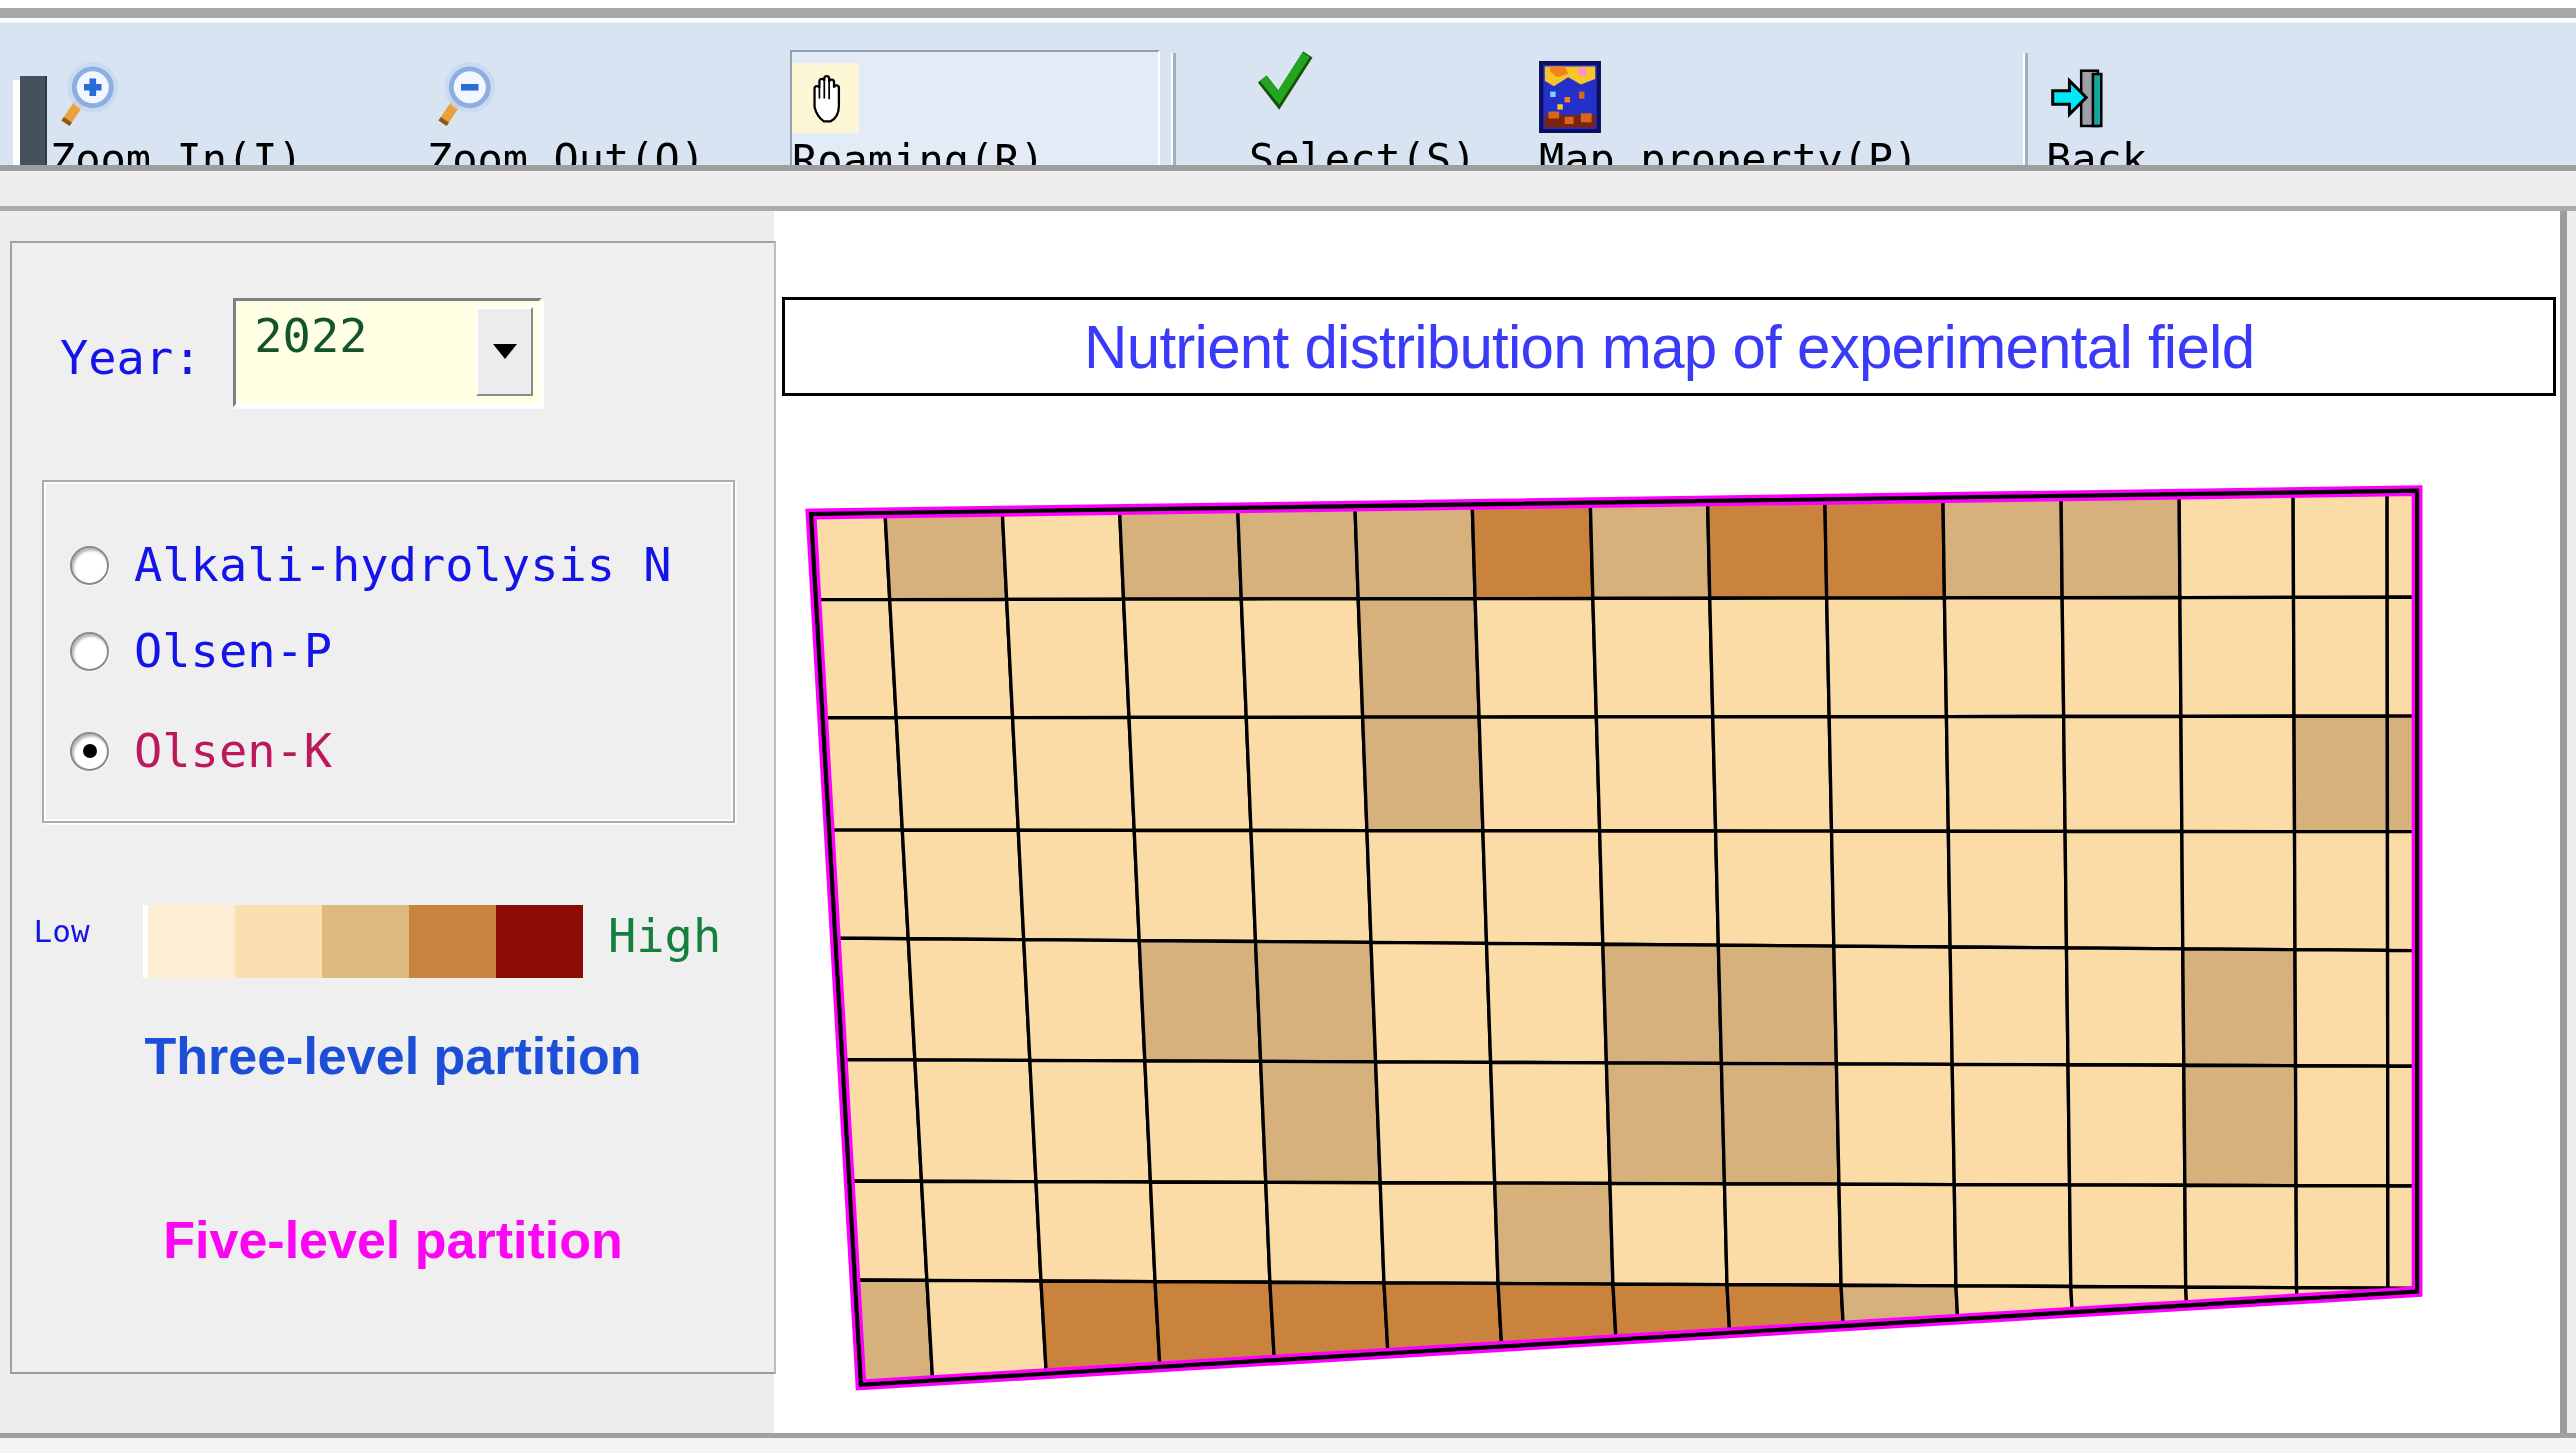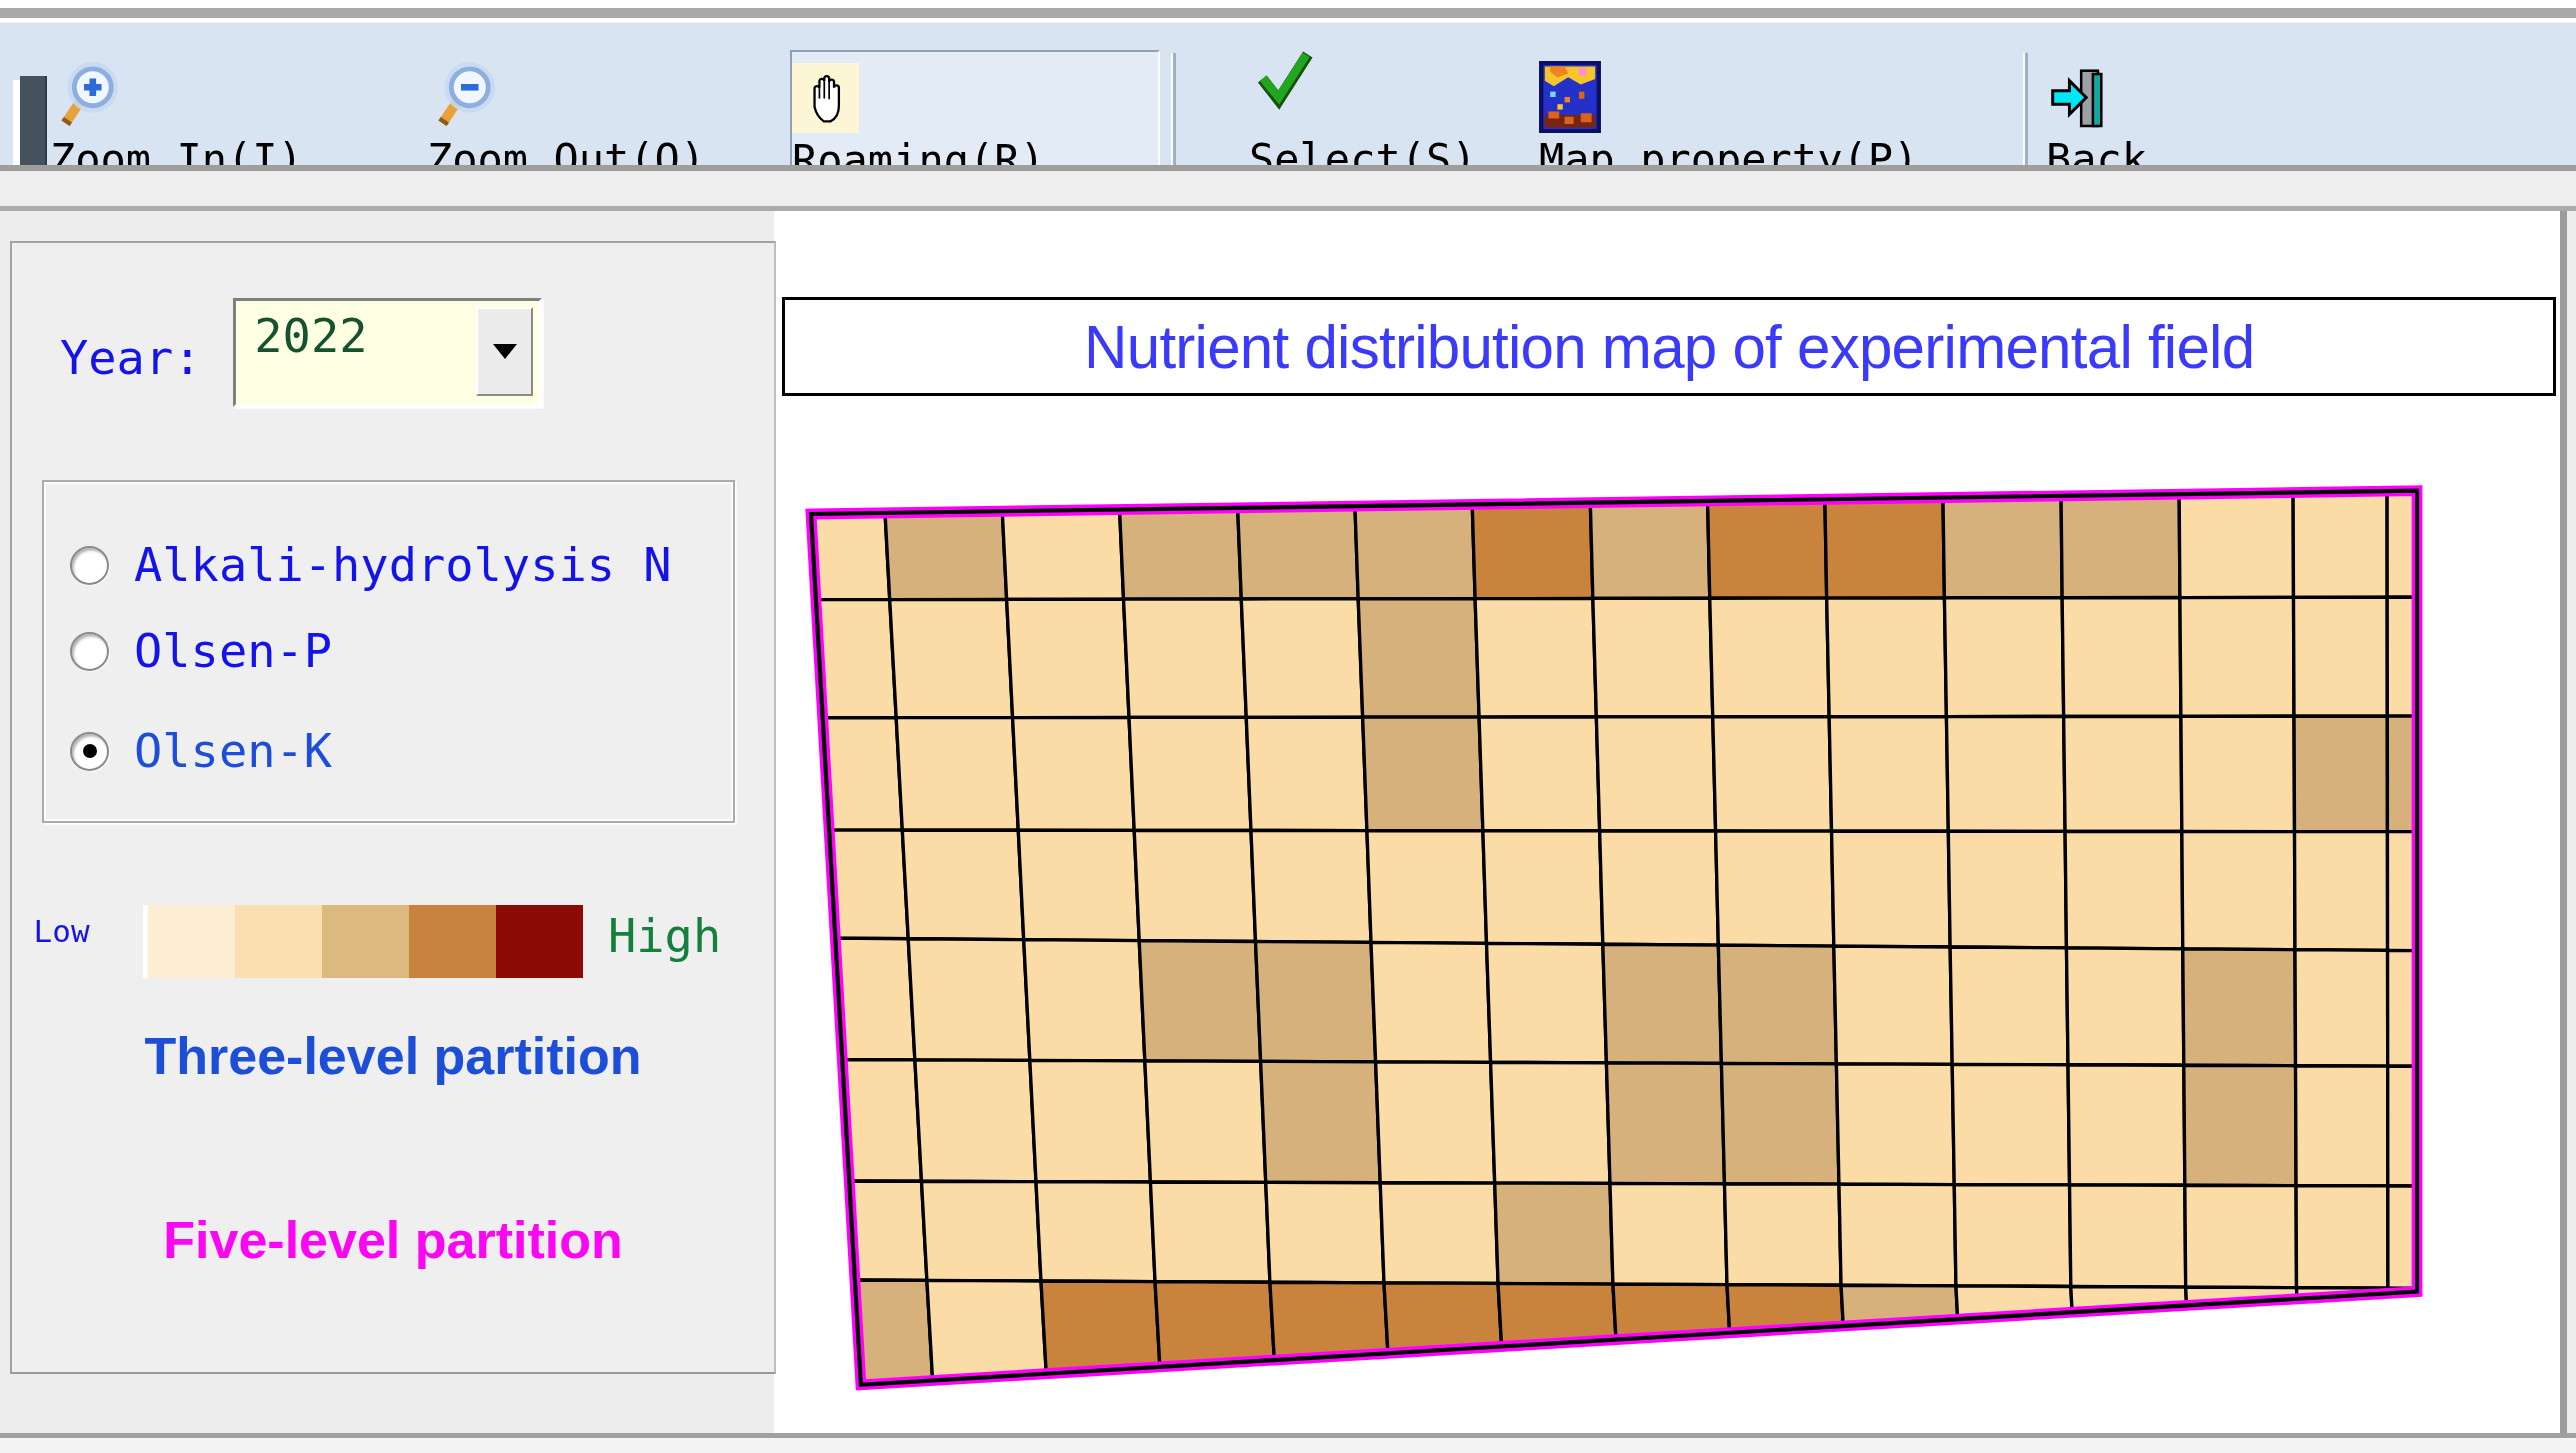--- a/index.html
+++ b/index.html
@@ -184,21 +184,21 @@
     <div class="radio-row" style="top:296px;">
       <div class="radio-circle"></div>
       <div class="radio-label blue" style="color: rgb(20, 20, 232);">Alkali-hydrolysis N</div>
     </div>
     <div class="radio-row" style="top:382px;">
       <div class="radio-circle"></div>
       <div class="radio-label blue" style="color: rgb(20, 20, 232);">Olsen-P</div>
     </div>
     <div class="radio-row" style="top:482px;">
       <div class="radio-circle selected"></div>
-      <div class="radio-label blue" style="color: #1d4ed8; text-align: right;">Olsen-K</div>
+      <div class="radio-label blue" style="color: #be185d; text-align: right;">Olsen-K</div>
     </div>
 
     <div class="legend-low blue" style="color: rgb(20, 20, 232);">Low</div>
     <div class="legend-swatches">
         <div class="swatch" style="background: rgb(253, 237, 210);"></div>
         <div class="swatch" style="background: rgb(251, 223, 176);"></div>
         <div class="swatch" style="background: rgb(219, 185, 127);"></div>
         <div class="swatch" style="background: rgb(200, 132, 62);"></div>
         <div class="swatch" style="background: rgb(141, 11, 5);"></div>
       </div>

